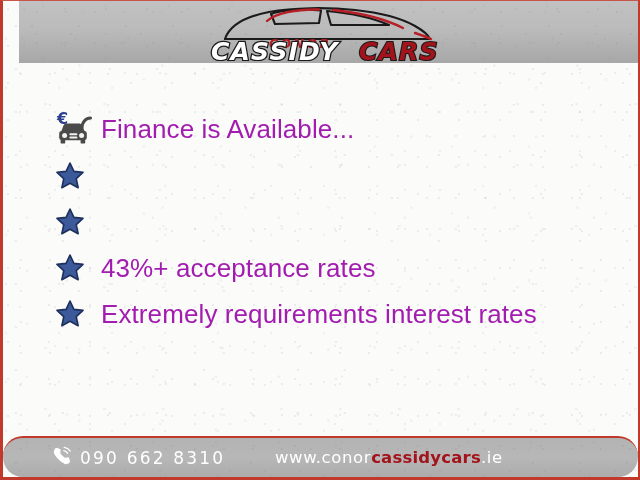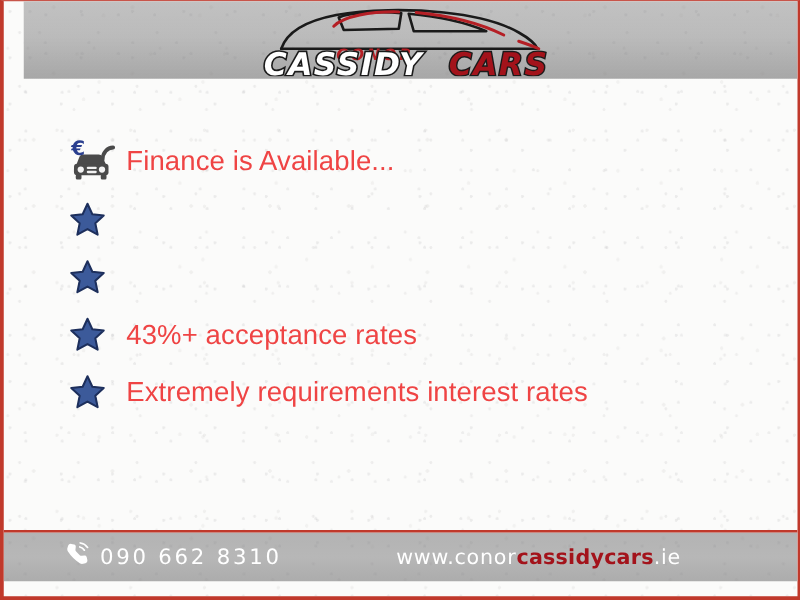--- a/index.html
+++ b/index.html
@@ -87,34 +87,35 @@
   .row.first { height: 48px; }
   .marker {
     width: 46px;
     min-width: 46px;
     height: 42px;
     display: flex;
     align-items: center;
     justify-content: flex-start;
   }
   .row-text {
-    font-size: 22px;
-    color: #ef4444;
+    font-size: 26px;
+    color: #a21caf;
     letter-spacing: .1px;
     white-space: nowrap;
   }
 
   
   .footer {
     position: absolute;
-    left: 0; right: 0; bottom: 12px;
+    left: 0; right: 0; bottom: 0;
     height: 39px;
     background: linear-gradient(180deg, #b3b3b3 0%, #b7b7b7 50%, #acacac 100%);
     border-top: 2px solid #c0392b;
     overflow: hidden;
+    border-radius: 20px;
   }
   .footer .texture { opacity: .45; }
   .footer-inner {
     position: absolute;
     inset: 0;
     display: flex;
     align-items: center;
   }
   .phone-block {
     position: absolute;
@@ -129,21 +130,20 @@
     color: #ffffff;
     letter-spacing: 2.2px;
   }
   .url-block {
     position: absolute;
     left: 272px;
     font-family: "DejaVu Sans", sans-serif;
     font-size: 16.5px;
     letter-spacing: .6px;
     white-space: nowrap;
-    margin-left: 42px;
   }
   .url-white { color: #ffffff; }
   .url-red {
     color: #a3131b;
     font-weight: bold;
     letter-spacing: .2px;
   }
 </style>
 </head>
 <body>

